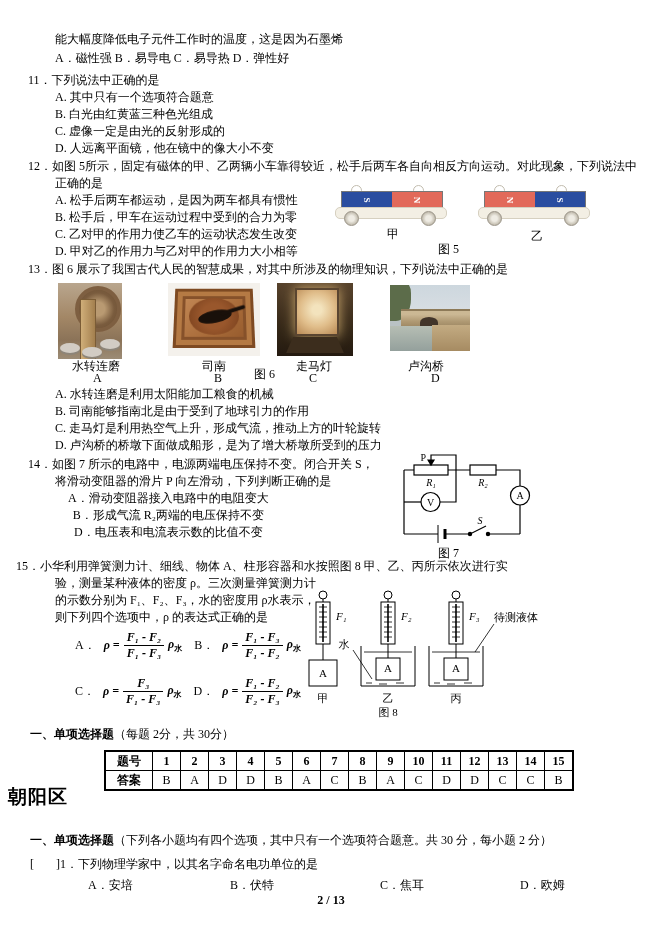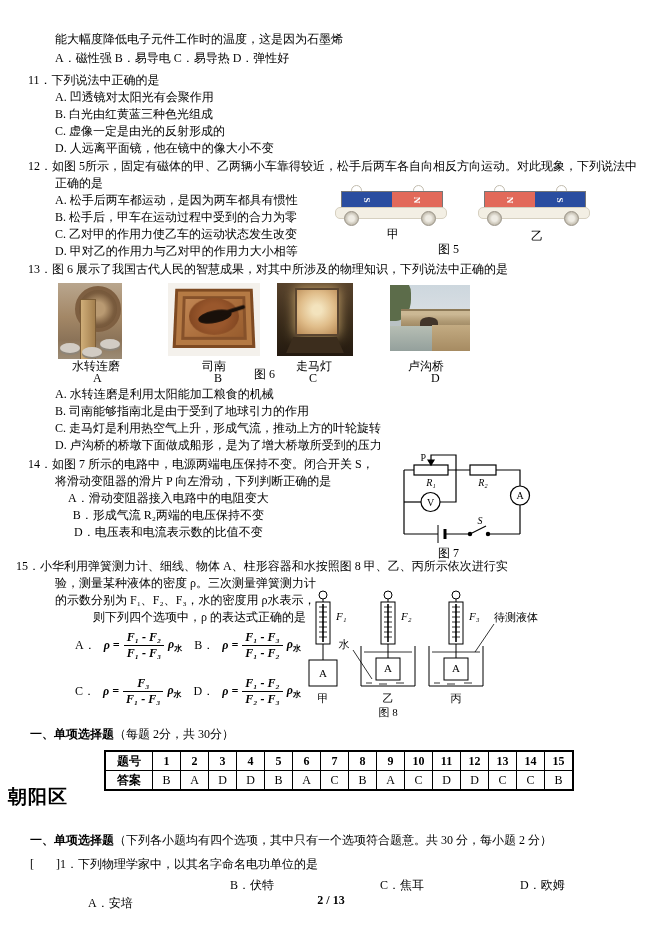--- a/index.html
+++ b/index.html
@@ -66,21 +66,21 @@
 </head>
 <body>
 
 <div id="page">
 
   <div class="line" style="left:55px;top:32px;">能大幅度降低电子元件工作时的温度，这是因为石墨烯</div>
   <div class="line" style="left:55px;top:51px;">A．磁性强 B．易导电 C．易导热 D．弹性好</div>
 
   <div class="line" style="left:28px;top:73px;">11．下列说法中正确的是</div>
   <div class="opts" style="left:55px;top:89px;">
-    <div>A. 凹透镜对太阳光有会聚作用</div>
+    <div>A. 其中只有一个选项符合题意</div>
     <div>B. 白光由红黄蓝三种色光组成</div>
     <div>C. 虚像一定是由光的反射形成的</div>
     <div>D. 人远离平面镜，他在镜中的像大小不变</div>
   </div>
 
   <div class="line" style="left:28px;top:159px;">12．如图 5所示，固定有磁体的甲、乙两辆小车靠得较近，松手后两车各自向相反方向运动。对此现象，下列说法中</div>
   <div class="line" style="left:55px;top:176px;">正确的是</div>
   <div class="opts" style="left:55px;top:192px;">
     <div>A. 松手后两车都运动，是因为两车都具有惯性</div>
     <div>B. 松手后，甲车在运动过程中受到的合力为零</div>
@@ -205,21 +205,21 @@
       <text x="38.5" y="53.5" text-anchor="middle">V</text>
       <text x="128" y="47" text-anchor="middle">A</text>
       <text x="88" y="72" text-anchor="middle" font-style="italic">S</text>
     </g>
   </svg>
   <div class="line" style="left:438px;top:546px;">图 7</div>
 
   <div class="line" style="left:16px;top:559px;">15．小华利用弹簧测力计、细线、物体 A、柱形容器和水按照图 8 甲、乙、丙所示依次进行实</div>
   <div class="line" style="left:55px;top:576px;">验，测量某种液体的密度 ρ。三次测量弹簧测力计</div>
   <div class="line" style="left:55px;top:593px;">的示数分别为 F₁、F₂、F₃，水的密度用 ρ水表示，</div>
-  <div class="line" style="left:55px;top:610px;margin-left:38px;">则下列四个选项中，ρ 的表达式正确的是</div>
+  <div class="line" style="left:55px;top:610px;">则下列四个选项中，ρ 的表达式正确的是</div>
 
   <div class="formula-row" style="left:75px;top:630px;">
     <span class="f-label">A．</span>
     <span class="f-math">
       <span>ρ =</span>
       <span class="frac">
           <span class="num">F₁ - F₂</span>
           <span class="den">F₁ - F₃</span>
         </span>
       <span class="rho-suf"><span>ρ</span><sub>水</sub></span>
@@ -353,21 +353,21 @@
 
   <div class="district">朝阳区</div>
 
   <div class="line" style="left:30px;top:833px;">
     <span class="b">一、单项选择题</span><span>（下列各小题均有四个选项，其中只有一个选项符合题意。共 30 分，每小题 2 分）</span>
   </div>
   <div class="line" style="left:30px;top:857px;">
     <span>[</span><span style="display:inline-block;width:22px;"></span><span>]1．下列物理学家中，以其名字命名电功单位的是</span>
   </div>
   <div>
-    <div class="line" style="left:88px;top:896px;">A．安培</div>
+    <div class="line" style="left:88px;top:878px;">A．安培</div>
     <div class="line" style="left:230px;top:878px;">B．伏特</div>
     <div class="line" style="left:380px;top:878px;">C．焦耳</div>
     <div class="line" style="left:520px;top:878px;">D．欧姆</div>
   </div>
 
   <div class="pageno">2 / 13</div>
 
 </div>
 
 </body></html>

